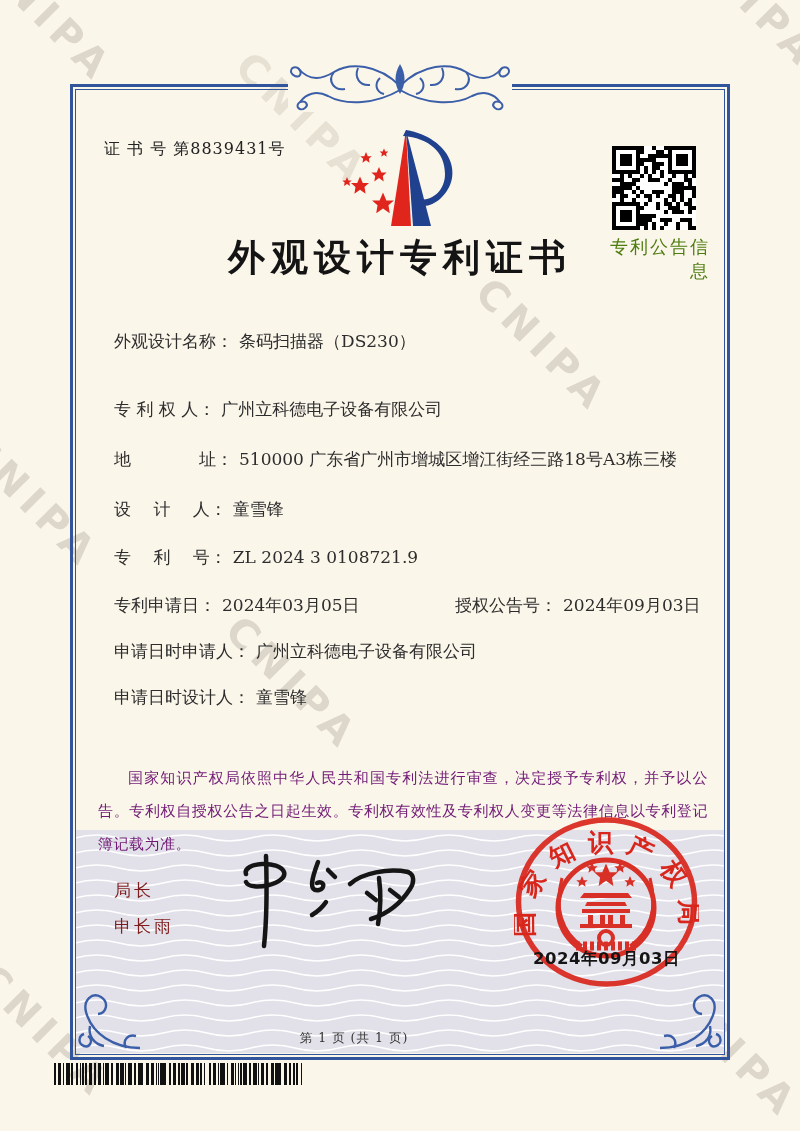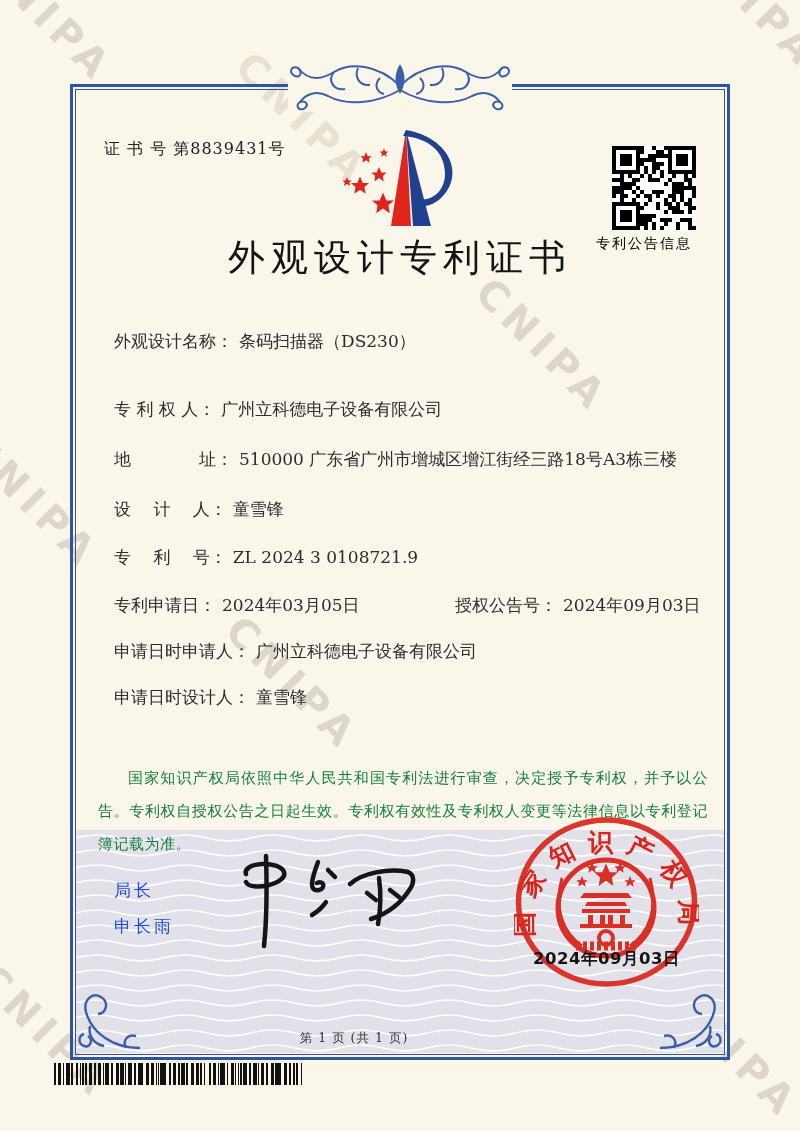--- a/index.html
+++ b/index.html
@@ -13,31 +13,31 @@
   .frame{position:absolute;left:70px;top:84px;width:654px;height:970px;
          border:3px solid #31549d;z-index:2;}
   .frame-inner{position:absolute;left:2px;top:2px;right:2px;bottom:2px;border:1px solid #31549d;}
   
   .waves{position:absolute;left:75px;top:830px;width:650px;height:223px;z-index:2;}
   .ornament{position:absolute;z-index:4;}
   .content{position:absolute;left:0;top:0;width:800px;height:1131px;z-index:5;}
   .certno{position:absolute;left:104px;top:139px;font-size:16px;letter-spacing:1px;color:#222;}
   .logo{position:absolute;left:333px;top:124px;}
   .qr{position:absolute;left:612px;top:146px;}
-  .qrlabel{position:absolute;left:596px;top:235px;width:114px;text-align:left;
-           font-size:14px;letter-spacing:2px;color:#000000;}
+  .qrlabel{position:absolute;left:596px;top:235px;width:114px;text-align:right;
+           font-size:18px;letter-spacing:2px;color:#4d7c0f;}
   .title{position:absolute;left:0;top:233px;width:800px;text-align:center;
-         font-size:37px;font-weight:normal;letter-spacing:6px;color:#141414;}
+         font-size:37px;font-weight:bold;letter-spacing:6px;color:#141414;}
   .row{position:absolute;left:114px;width:600px;font-size:17px;color:#2d2d2d;white-space:nowrap;}
   .row .v{margin-left:6px;}
   .col2{position:absolute;left:341px;white-space:nowrap;}
   .para{position:absolute;left:98px;top:762px;width:610px;font-size:15px;line-height:2.2;
-        text-align:justify;text-indent:2em;letter-spacing:.5px;color:#15803d;}
+        text-align:justify;text-indent:2em;letter-spacing:.5px;color:#701a75;}
   .director{position:absolute;left:114px;font-size:17px;letter-spacing:3px;
-            font-family:"DejaVu Sans","Liberation Sans",sans-serif;color:#1d4ed8;}
+            font-family:"DejaVu Sans","Liberation Sans",sans-serif;color:#7f1d1d;}
   .sig{position:absolute;left:222px;top:848px;}
   .seal{position:absolute;left:514px;top:816px;width:185px;height:172px;}
   .sealdate{position:absolute;left:514px;top:948px;width:185px;text-align:center;
             font-family:"DejaVu Sans","Liberation Sans",sans-serif;font-weight:bold;
             font-size:16.5px;color:#151515;letter-spacing:.5px;}
   .pageno{position:absolute;left:0;top:1030px;width:708px;text-align:center;
           font-size:12.5px;color:#333;letter-spacing:1px;}
   .barcode{position:absolute;left:54px;top:1063px;width:248px;height:22px;z-index:6;
     background-image:
       repeating-linear-gradient(90deg,#111 0 2px,transparent 2px 4px,#111 4px 7px,

